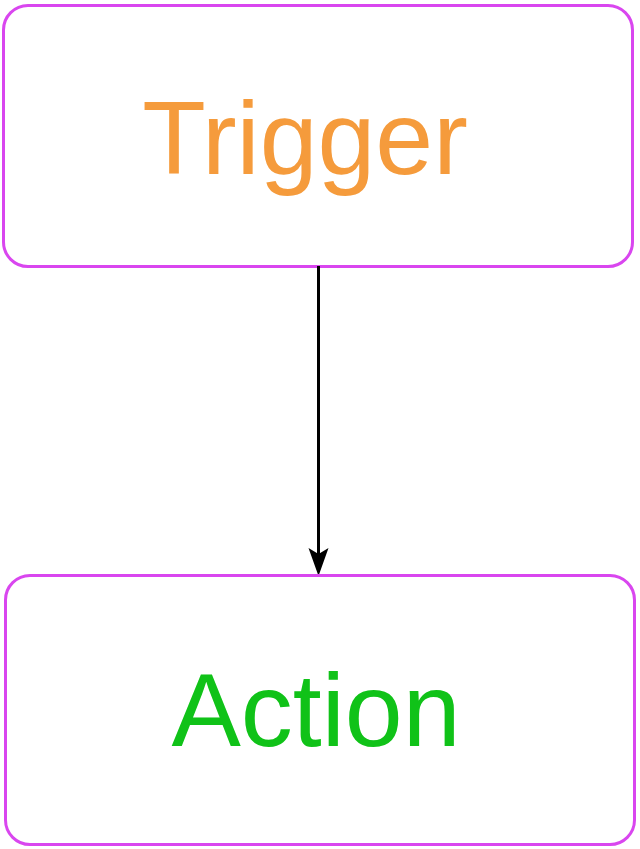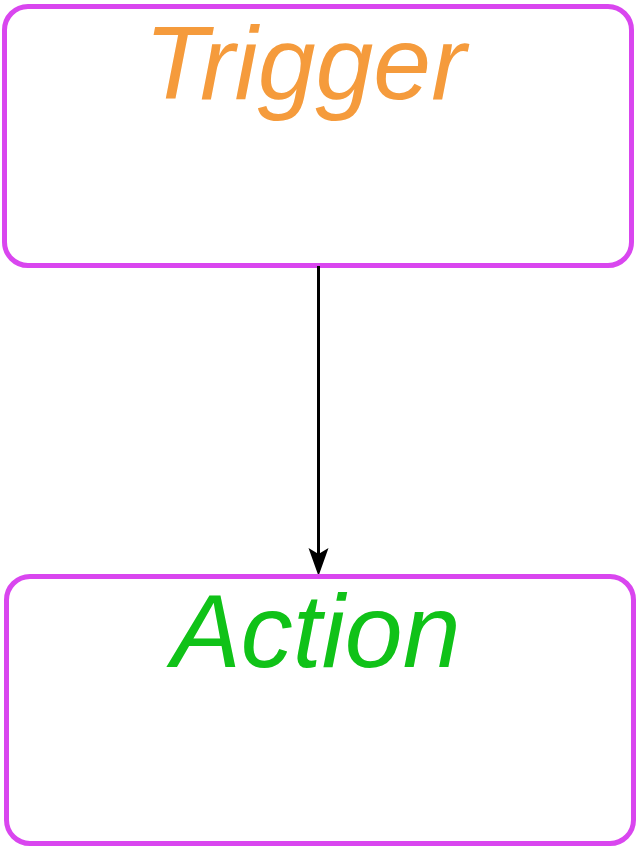--- a/index.html
+++ b/index.html
@@ -17,25 +17,25 @@
   #canvas {
     position: relative;
     width: 640px;
     height: 849px;
     background: #ffffff;
   }
   .node {
     position: absolute;
     box-sizing: border-box;
     background: #ffffff;
-    border: 5px solid #d946ef;
+    border: 3px solid #d946ef;
     border-radius: 26px;
     display: flex;
+    align-items: center;
     justify-content: center;
-    font-style: italic;
   }
   #node-trigger {
     left: 2px;
     top: 4px;
     width: 632px;
     height: 264px;
   }
   #node-action {
     left: 4px;
     top: 574px;

